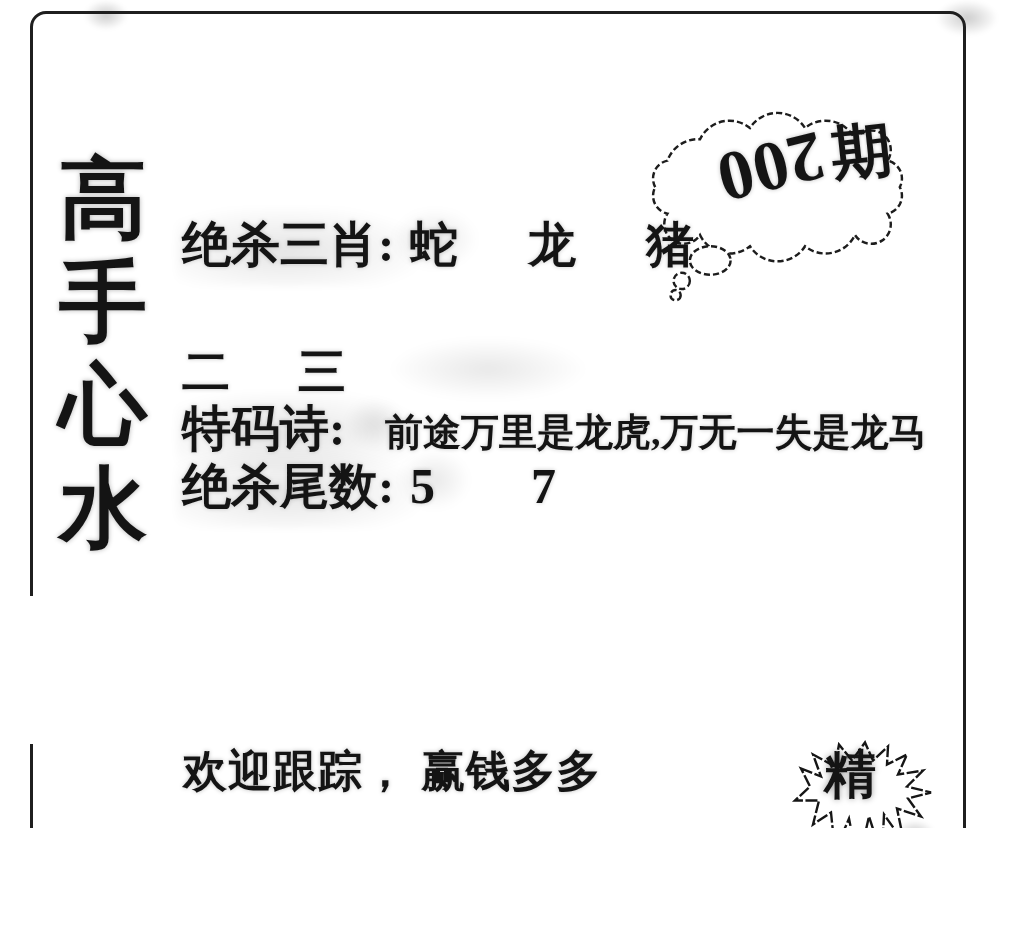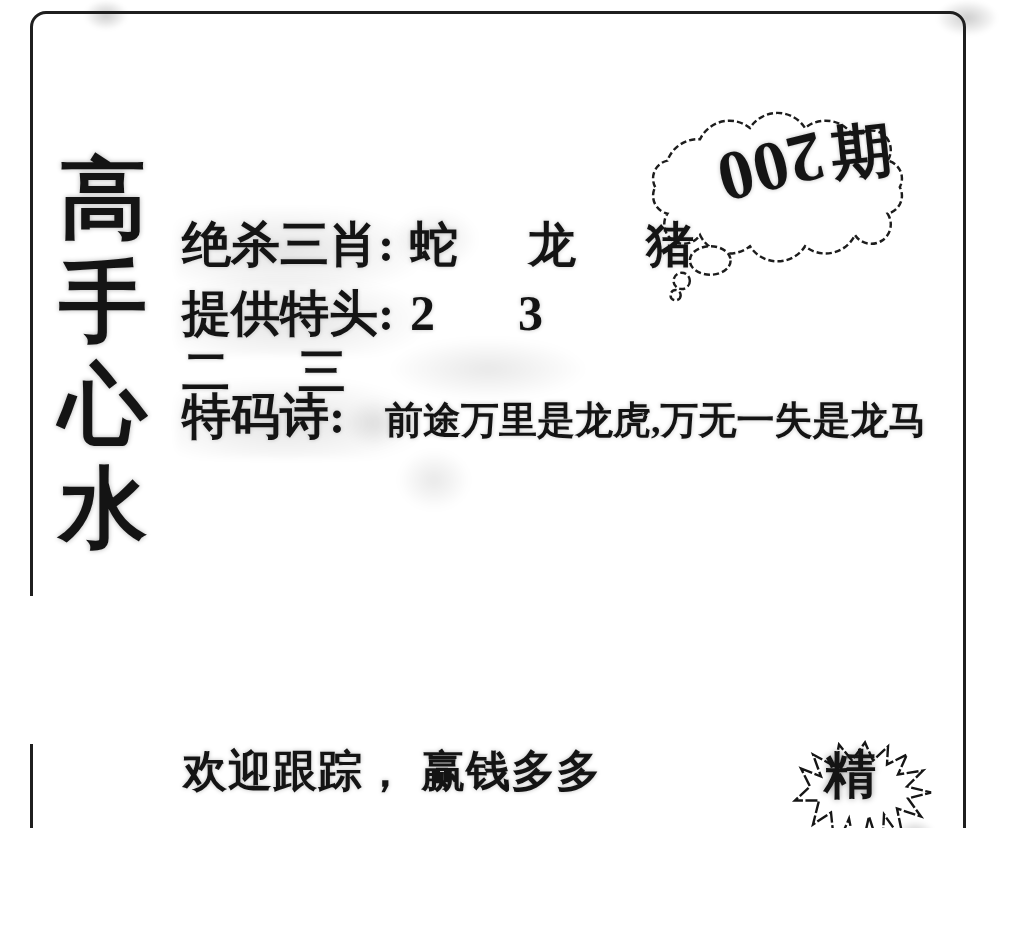--- a/index.html
+++ b/index.html
@@ -39,21 +39,21 @@
   }
   .row .label::before{
     content:'';position:absolute;inset:-4px -10px -8px -6px;z-index:-1;
     background:radial-gradient(ellipse at 45% 55%,rgba(0,0,0,0.10),rgba(0,0,0,0) 78%);
     filter:blur(3px);
   }
   .vals{display:inline-flex;text-shadow:0 0 4px rgba(0,0,0,0.22);}
   .r1{top:212px;} .r1 .vals{gap:70px;font-size:48px;font-weight:900;}
   .r2{top:281px;} .r2 .vals{gap:83px;font-size:50px;font-weight:600;}
   .r3{top:340px;} .r3 .vals{gap:68px;font-size:48px;font-weight:800;}
-  .r4{top:384px;} .r4 .vals{font-size:38px;font-weight:700;margin-left:-25px;letter-spacing:0px;}
+  .r4{top:396px;} .r4 .vals{font-size:38px;font-weight:700;margin-left:-25px;letter-spacing:0px;}
   .r5{top:454px;} .r5 .vals{gap:96px;font-size:50px;font-weight:600;}
   .r6{top:506px;} .r6 .vals{gap:33px;font-size:48px;font-weight:800;}
   
   .blob{position:absolute;background:radial-gradient(ellipse,rgba(0,0,0,0.09),rgba(0,0,0,0) 70%);filter:blur(4px);z-index:2;}
   .blob.b1{left:392px;top:208px;width:86px;height:62px;}
   .blob.b2{left:388px;top:338px;width:200px;height:62px;}
   .blob.b3{left:398px;top:450px;width:72px;height:60px;}
   .blob.b4{left:345px;top:398px;width:60px;height:50px;}
   
   .cloud-svg{position:absolute;left:645px;top:105px;z-index:2;}
@@ -146,42 +146,42 @@
 
   <div class="row r1">
     <span class="label">绝杀三肖:</span>
     <span class="vals">
       <span class="val">蛇</span>
       <span class="val">龙</span>
       <span class="val">猪</span>
     </span>
   </div>
 
-  <div class="row r2">
-    <span class="label">提供特头:</span>
-    <span class="vals">
-      <span class="val">2</span>
-      <span class="val">3</span>
-    </span>
-  </div>
 
   <div class="row r3">
     <span class="vals">
       <span class="val">二</span>
       <span class="val">三</span>
     </span>
   </div>
 
   <div class="row r4">
     <span class="label">特码诗:</span>
     <span class="vals">
       <span class="val">前途万里是龙虎,万无一失是龙马</span>
     </span>
   </div>
 
+  <div class="row r5">
+    <span class="label">绝杀尾数:</span>
+    <span class="vals">
+      <span class="val">5</span>
+      <span class="val">7</span>
+    </span>
+  </div>
 
 
   <div class="welcome">欢迎跟踪， 赢钱多多</div>
 
   <svg class="burst-svg" width="160" height="138" viewBox="0 0 160 135">
     <path d="M 16,34 L 36,42 L 28,20 L 50,32 L 54,10 L 67,26 L 80,8 L 88,26 L 103,12 L 102,30
              L 122,20 L 113,40 L 138,36 L 122,52 L 146,58 L 123,64 L 136,82 L 112,74 L 119,108
              L 99,80 L 97,122 L 84,82 L 73,130 L 64,84 L 50,117 L 46,78 L 28,90 L 34,66 L 10,66 L 25,52 Z" fill="#ffffff" stroke="#161616" stroke-width="2.4" stroke-dasharray="12 2.5"></path>
   </svg>
   <div class="stamp">精</div>

